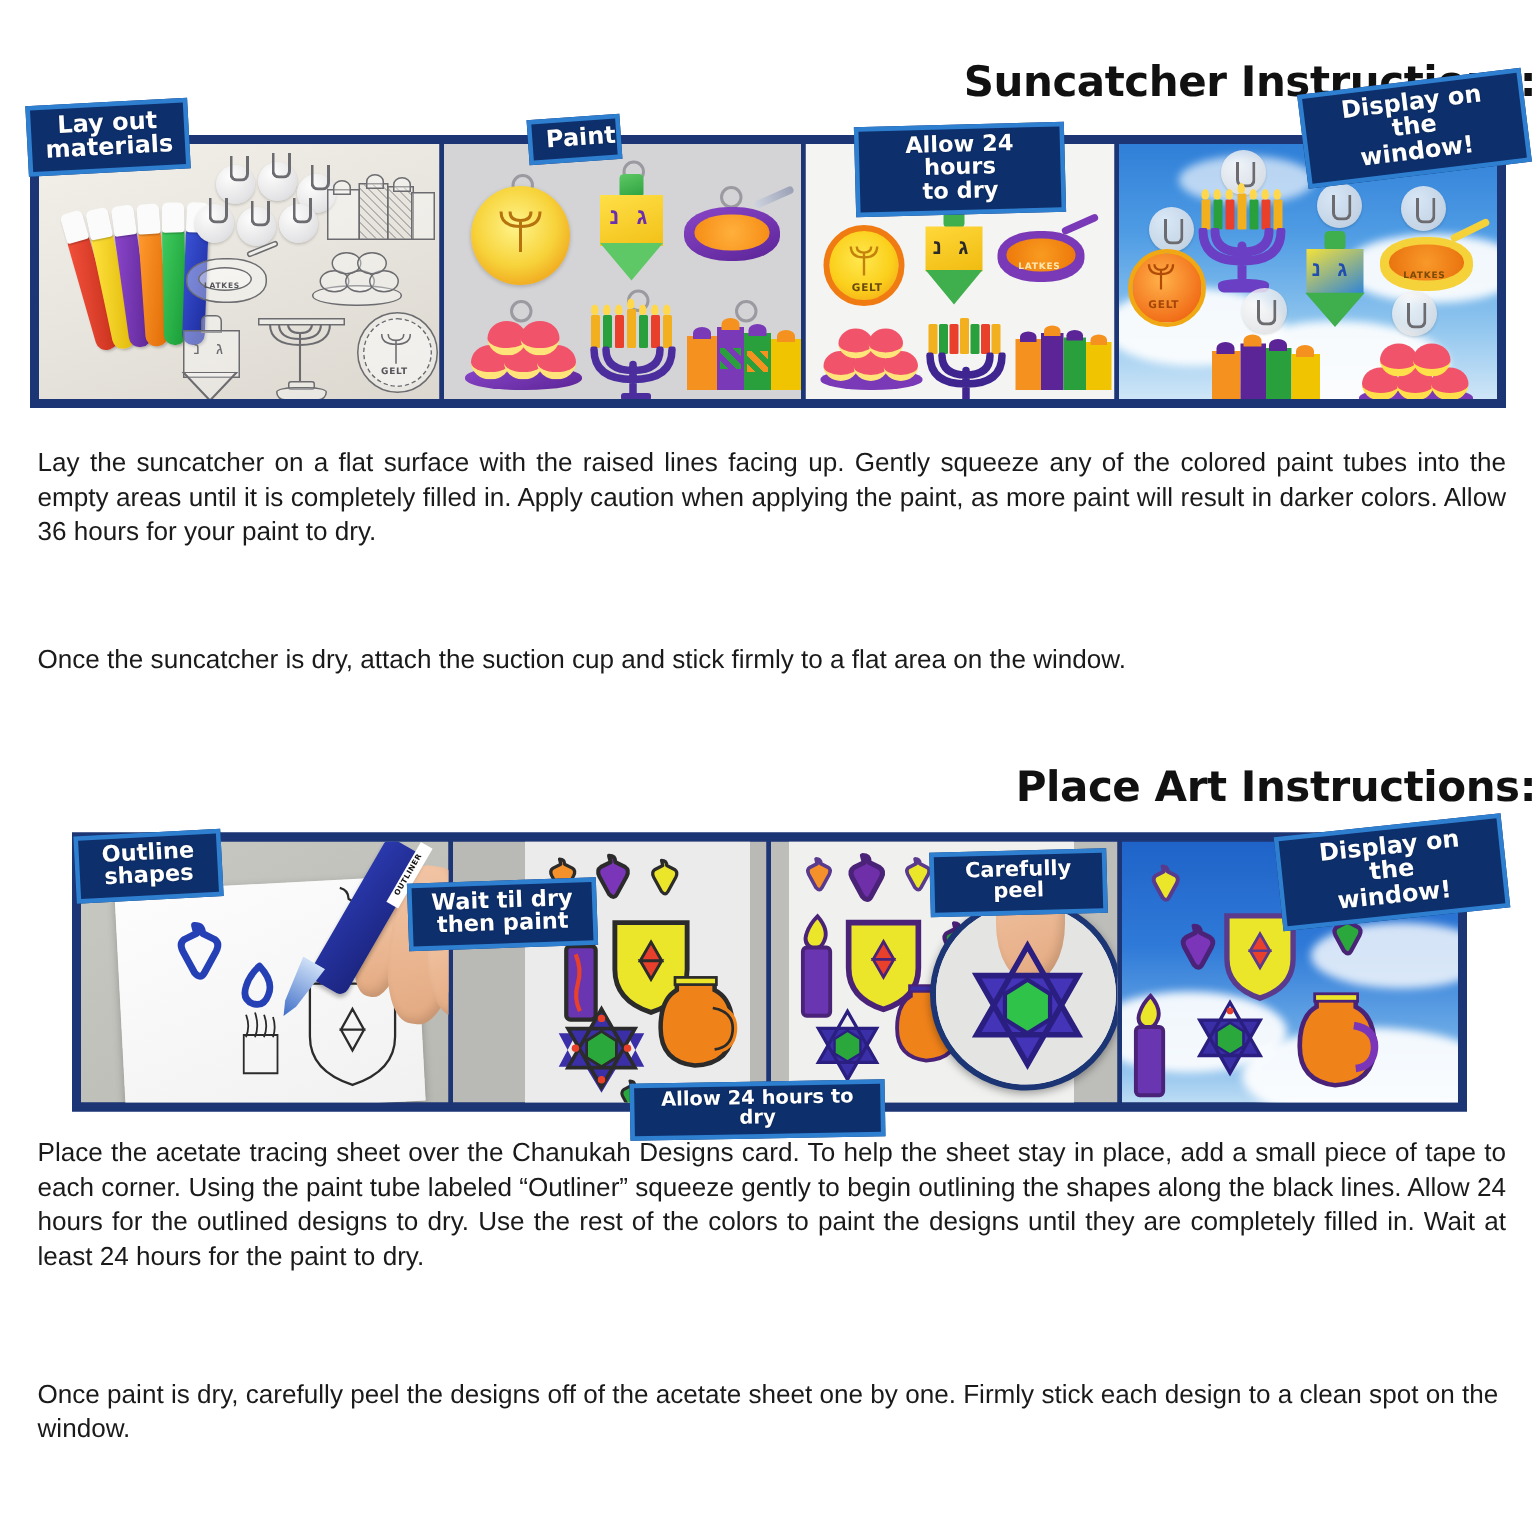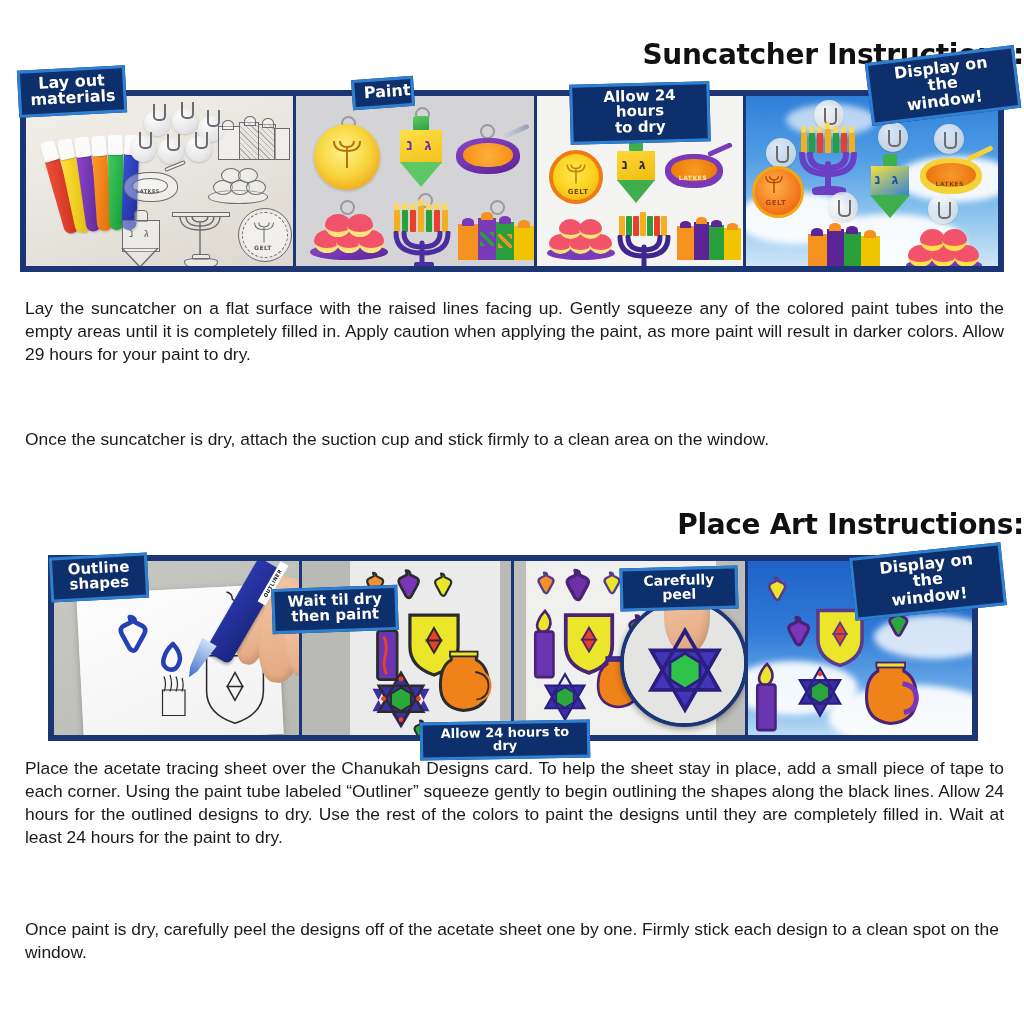--- a/index.html
+++ b/index.html
@@ -465,22 +465,22 @@
     </div>
 
     <div class="tag" style="left:18px;top:68px;width:108px;font-size:16px;transform:rotate(-3deg);">Lay out
 materials</div>
     <div class="tag" style="left:352px;top:78px;width:62px;font-size:16px;transform:rotate(-4deg);">Paint</div>
     <div class="tag" style="left:570px;top:83px;width:140px;font-size:15px;transform:rotate(-1.5deg);">Allow 24 hours
 to dry</div>
     <div class="tag" style="left:868px;top:54px;width:150px;font-size:16px;transform:rotate(-7deg);">Display on the
 window!</div>
 
-    <div class="para" style="position:absolute;left:25px;top:297px;width:979px;">Lay the suncatcher on a flat surface with the raised lines facing up. Gently squeeze any of the colored paint tubes into the empty areas until it is completely filled in. Apply caution when applying the paint, as more paint will result in darker colors. Allow 29 hours for your paint to dry.</div>
-    <div class="para last" style="position:absolute;left:25px;top:428px;width:979px;">Once the suncatcher is dry, attach the suction cup and stick firmly to a clean area on the window.</div>
+    <div class="para" style="position:absolute;left:25px;top:297px;width:979px;">Lay the suncatcher on a flat surface with the raised lines facing up. Gently squeeze any of the colored paint tubes into the empty areas until it is completely filled in. Apply caution when applying the paint, as more paint will result in darker colors. Allow 36 hours for your paint to dry.</div>
+    <div class="para last" style="position:absolute;left:25px;top:428px;width:979px;">Once the suncatcher is dry, attach the suction cup and stick firmly to a flat area on the window.</div>
   </div>
 
   <div>
 
     <div class="section-title" style="position:absolute;left:0;top:508px;width:1024px;">Place Art Instructions:</div>
 
     <div class="strip" style="position:absolute;left:48px;top:555px;width:930px;height:186px;">
 
       <div class="panel" style="width:248px;">
         <div class="sheet" style="background:linear-gradient(150deg,#c9c9c4,#b9b9b4);"></div>

